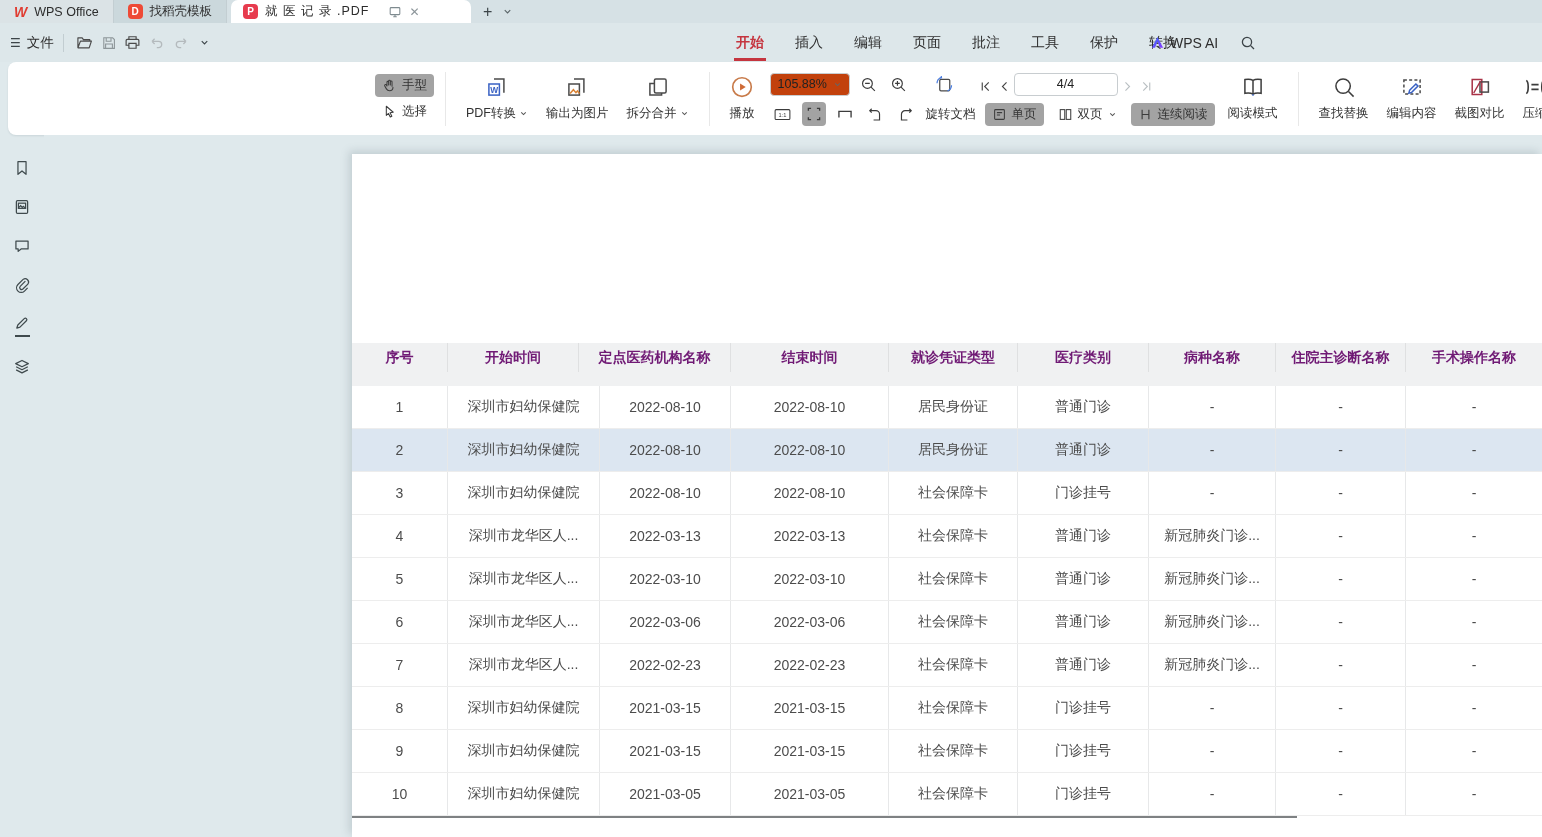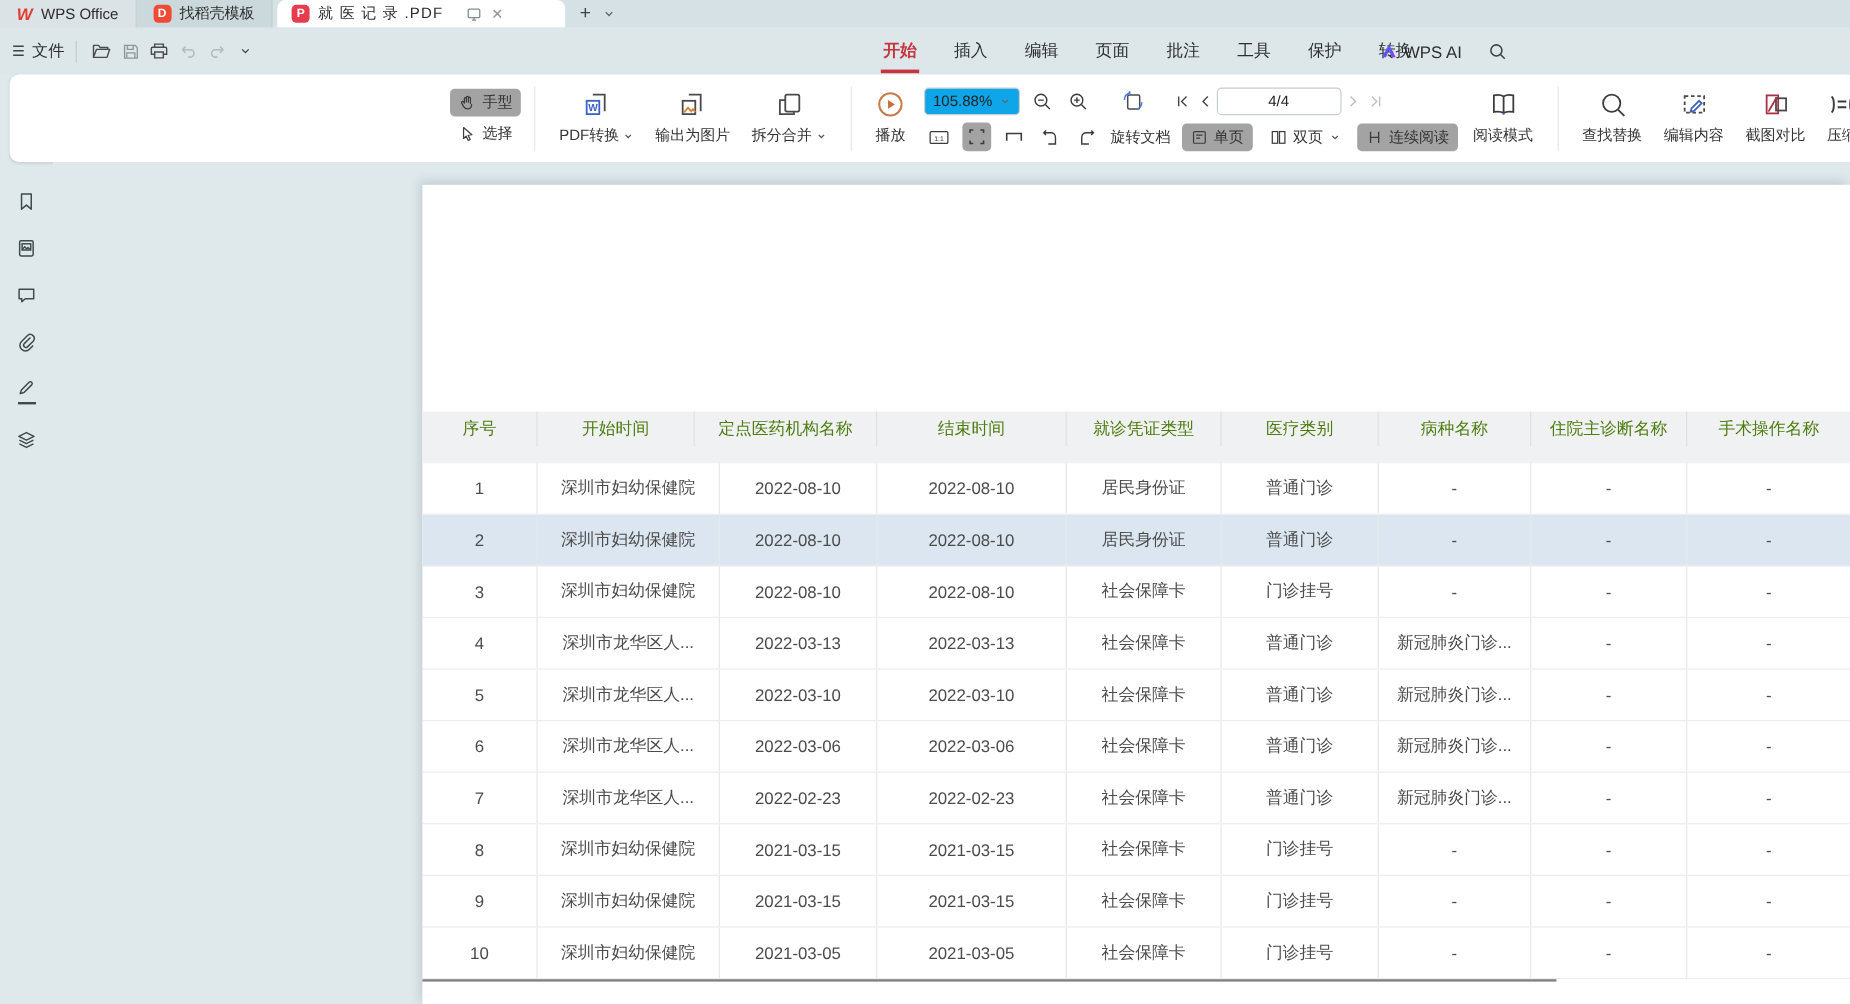--- a/index.html
+++ b/index.html
@@ -43,40 +43,40 @@
     display:flex; align-items:center; padding-left:367px; }
   .vdiv { width:1px; height:54px; background:#e8e8e8; margin:0 11px; flex:none; }
   .tool-col { display:flex; flex-direction:column; gap:3px; flex:none; }
   .rsm { display:flex; align-items:center; gap:5px; font-size:12.5px; color:#333; padding:3px 7px; border-radius:4px; white-space:nowrap; }
   .hl { background:#a3a3a3; }
   .rbig { display:flex; flex-direction:column; align-items:center; justify-content:center; gap:6px;
     font-size:12.5px; color:#333; padding:2px 9px; white-space:nowrap; flex:none; }
   .rbig .lbl { display:flex; align-items:center; gap:3px; }
   .cluster { display:flex; flex-direction:column; gap:5px; flex:none; }
   .crow { display:flex; align-items:center; gap:7px; }
-  .zoombox { width:80px; height:23px; border:1px solid #c8cdd0; border-radius:4px; background:#0ea5e9;
+  .zoombox { width:80px; height:23px; border:1px solid #c8cdd0; border-radius:4px; background:#c2410c;
     display:flex; align-items:center; justify-content:space-between; padding:0 7px; font-size:12.5px; color:#222; }
   .pagebox { width:104px; height:23px; border:1px solid #c8cdd0; border-radius:4px; background:#fff;
     display:flex; align-items:center; justify-content:center; font-size:12.5px; color:#222; }
   .iconbtn { padding:3px; border-radius:4px; display:flex; align-items:center; justify-content:center; }
   .dim svg * { stroke:#b4babd !important; }
 
   
   .sidebar { position:absolute; left:0; top:135px; width:44px; bottom:0;
     display:flex; flex-direction:column; align-items:center; gap:21px; padding-top:24px; }
   .sbicon { width:19px; display:flex; flex-direction:column; align-items:center; gap:2px; }
   .pen-line { width:15px; height:1.6px; background:#3f4a4d; }
 
   
   .docarea { position:absolute; left:44px; top:135px; right:0; bottom:0; background:#dfe9ec; }
   .page { position:absolute; left:352px; top:154px; width:1190px; height:683px; background:#ffffff;
     box-shadow:-3px -3px 8px rgba(90,110,120,.22); }
   .rtable { position:absolute; left:0; top:189px; width:1190px; font-size:14px; }
   .thead { display:flex; height:43px; background:#f0f1f2; }
-  .th { display:flex; align-items:center; justify-content:center; font-weight:normal; color:#4d7c0f;
+  .th { display:flex; align-items:center; justify-content:center; font-weight:bold; color:#701a75;
     border-right:1px solid #dfe0e1; height:29px; }
   .th:last-child { border-right:none; }
   .tr { display:flex; height:43px; border-bottom:1px solid #ededed; }
   .tr.hl-row { background:#dce6f1; }
   .td { display:flex; align-items:center; justify-content:center; color:#4c4c4c;
     border-right:1px solid #e7e8e9; height:100%; white-space:nowrap; overflow:hidden; }
   .td:last-child { border-right:none; }
   .table-endline { position:absolute; left:0; top:662px; width:945px; height:2.4px; background:#7e8183; }
 </style>
 </head>
@@ -267,21 +267,21 @@
           </svg>
       </div>
       <div class="iconbtn" style="margin-left:14px;">
         <svg width="20" height="20" viewBox="0 0 16 16" fill="none" stroke="#4a4a4a" stroke-width="1">
           <rect x="4.6" y="4.2" width="8" height="9.2" rx="1"></rect>
           <path d="M2.4 7.4a5 5 0 0 1 3.4-4.6" stroke="#4a7de0"></path>
             <path d="M5.8 1.6 6 3l-1.5.3" stroke="#4a7de0"></path>
           <path d="M14 9a5 5 0 0 1-3.2 4.6" stroke="#4a7de0"></path>
           </svg>
       </div>
-      <div class="crow" style="margin-left:12px; gap:0;">
+      <div class="crow" style="margin-left:12px; gap:0;align-items:flex-end;">
         <span class="iconbtn">
           <svg width="13" height="13" viewBox="0 0 16 16" fill="none" stroke="#444" stroke-width="1.4">
               <path d="M4 3v10M12 3 7 8l5 5"></path>
             </svg>
           </span>
         <span class="iconbtn">
           <svg width="13" height="13" viewBox="0 0 16 16" fill="none" stroke="#444" stroke-width="1.4">
               <path d="M10.5 3 5.5 8l5 5"></path>
             </svg>
           </span>

